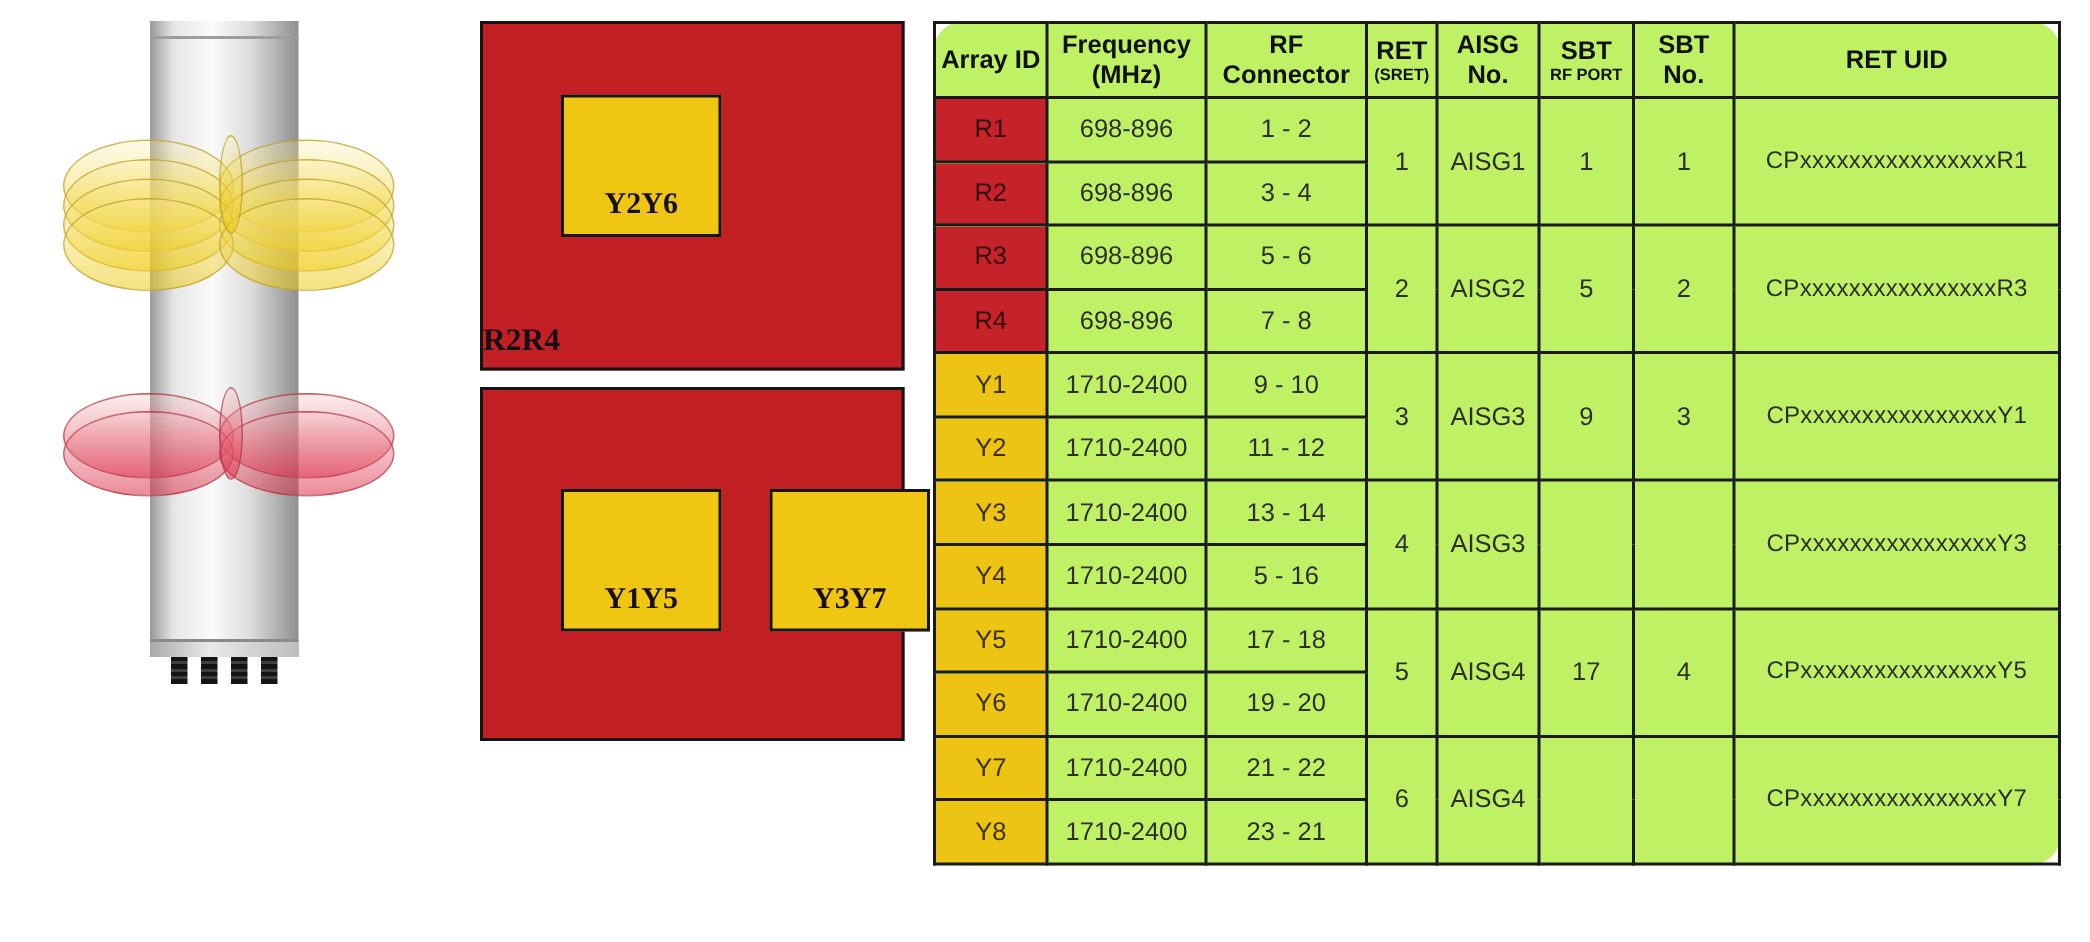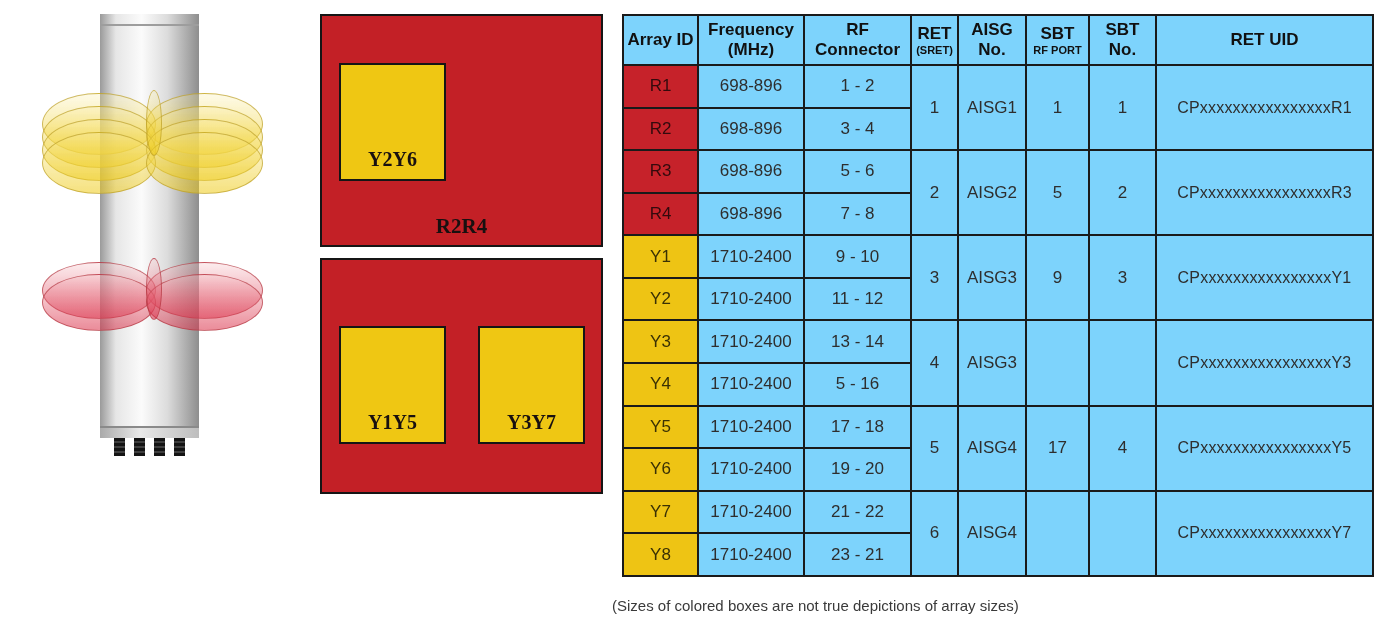--- a/index.html
+++ b/index.html
@@ -46,40 +46,41 @@
   .lensR{top:258px;height:60px;}
 
   
   .abox{
     position:absolute;left:320px;width:283px;background:#c32026;border:2px solid #151515;
     box-sizing:border-box;z-index:3;
   }
   .abox.top{top:14px;height:233px;}
   .abox.bottom{top:258px;height:236px;}
   .sub{
-    position:absolute;width:107px;height:118px;background:#efc713;border:2px solid #151515;
+    position:absolute;width:107px;height:95px;background:#efc713;border:2px solid #151515;
     box-sizing:border-box;
+    margin-left:35px;
   }
   .abox.top .sub{top:47px;}
   .abox.bottom .sub{top:66px;}
   .sub.left{left:17px;}
   .sub.right{left:156px;}
   .sub-label{
     position:absolute;left:0;right:0;bottom:8px;text-align:center;
     font-family:"Liberation Serif", serif;font-weight:bold;font-size:20px;color:#181010;
   }
   .abox-label{
-    position:absolute;left:0;right:0;bottom:6px;text-align:center;
+    position:absolute;left:0;right:0;bottom:6px;text-align:left;
     font-family:"Liberation Serif", serif;font-weight:bold;font-size:21px;color:#181010;
   }
 
   
   .tbl{
     position:absolute;left:622px;top:14px;width:750px;height:563px;
-    border-collapse:collapse;table-layout:fixed;background:#7dd3fc;
+    border-collapse:collapse;table-layout:fixed;background:#bef264;border-radius:21px;
   }
   .tbl th,.tbl td{
     border:2px solid #1a1a1a;text-align:center;vertical-align:middle;
     padding:0;overflow:hidden;box-sizing:border-box;
   }
   .tbl thead tr{height:50px;}
   .tbl th{font-weight:bold;font-size:17px;line-height:1.2;color:#111;}
   .tbl th .hsmall{font-weight:600;font-size:11px;line-height:1.1;color:#111;}
   .tbl td{font-size:17px;color:#2e2e2e;}
   td.idcell{font-size:17px;}
@@ -272,15 +273,14 @@
           <td class="uid" rowspan="2">CPxxxxxxxxxxxxxxxxY7</td>
         </tr>
         <tr>
           <td class="idcell yellow">Y8</td>
           <td>1710-2400</td>
           <td>23 - 21</td>
         </tr>
       </tbody>
   </table>
 
-  <div class="caption">(Sizes of colored boxes are not true depictions of array sizes)</div>
 
 </div>
 
 </body></html>

